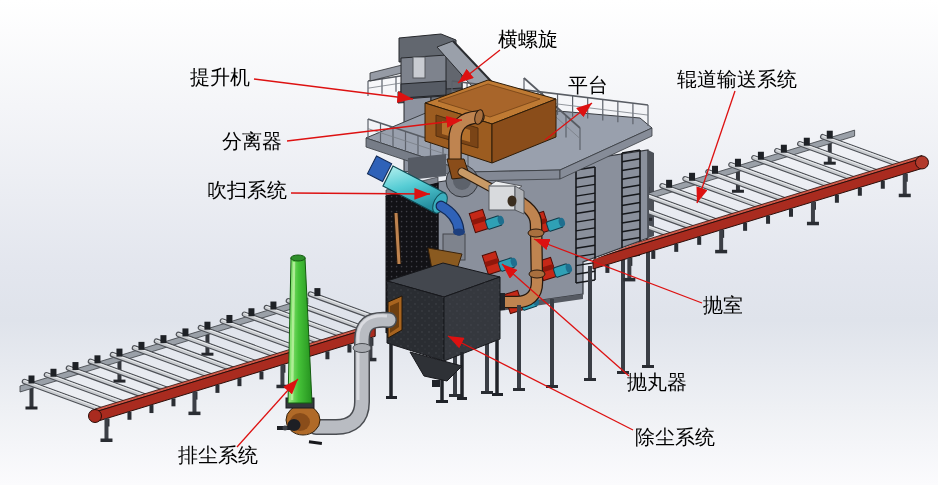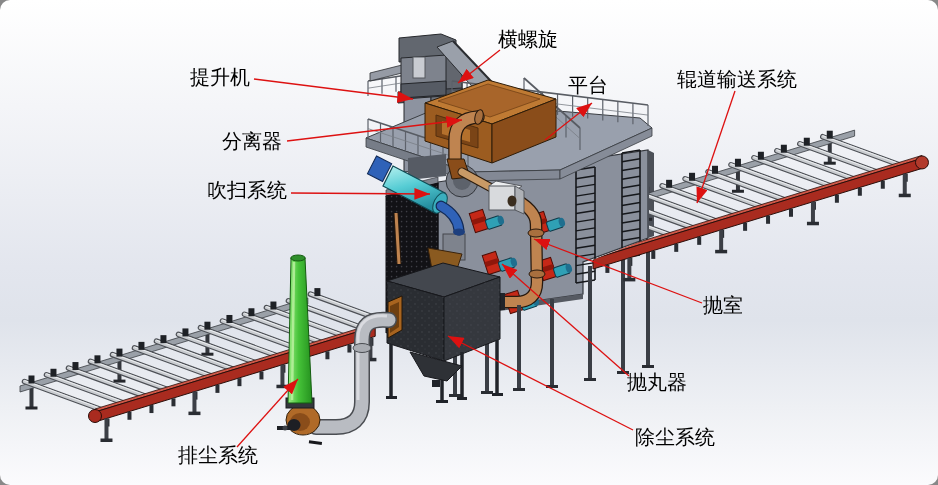--- a/index.html
+++ b/index.html
@@ -1,21 +1,20 @@
 <!DOCTYPE html>
 <html><head>
 <meta charset="utf-8">
 <title></title>
 <style>
   html,body{margin:0;padding:0;background:#888;}
   .stage{
     position:relative;width:938px;height:485px;overflow:hidden;
     background:linear-gradient(180deg,#ffffff 0%,#f4f5f8 22%,#e3e6ee 55%,#dfe3eb 66%,#eef0f4 84%,#fbfbfd 100%);
     font-family:"Liberation Serif","DejaVu Serif",serif;
-    border-radius:10px;
   }
   .stage svg{position:absolute;left:0;top:0;}
   .lbl{fill:#000;font-family:"Liberation Serif","DejaVu Serif",serif;}
   .leader{stroke:#dd1111;stroke-width:1.3;fill:none;}
 </style>
 </head>
 <body>
 
 <div class="stage">
 

